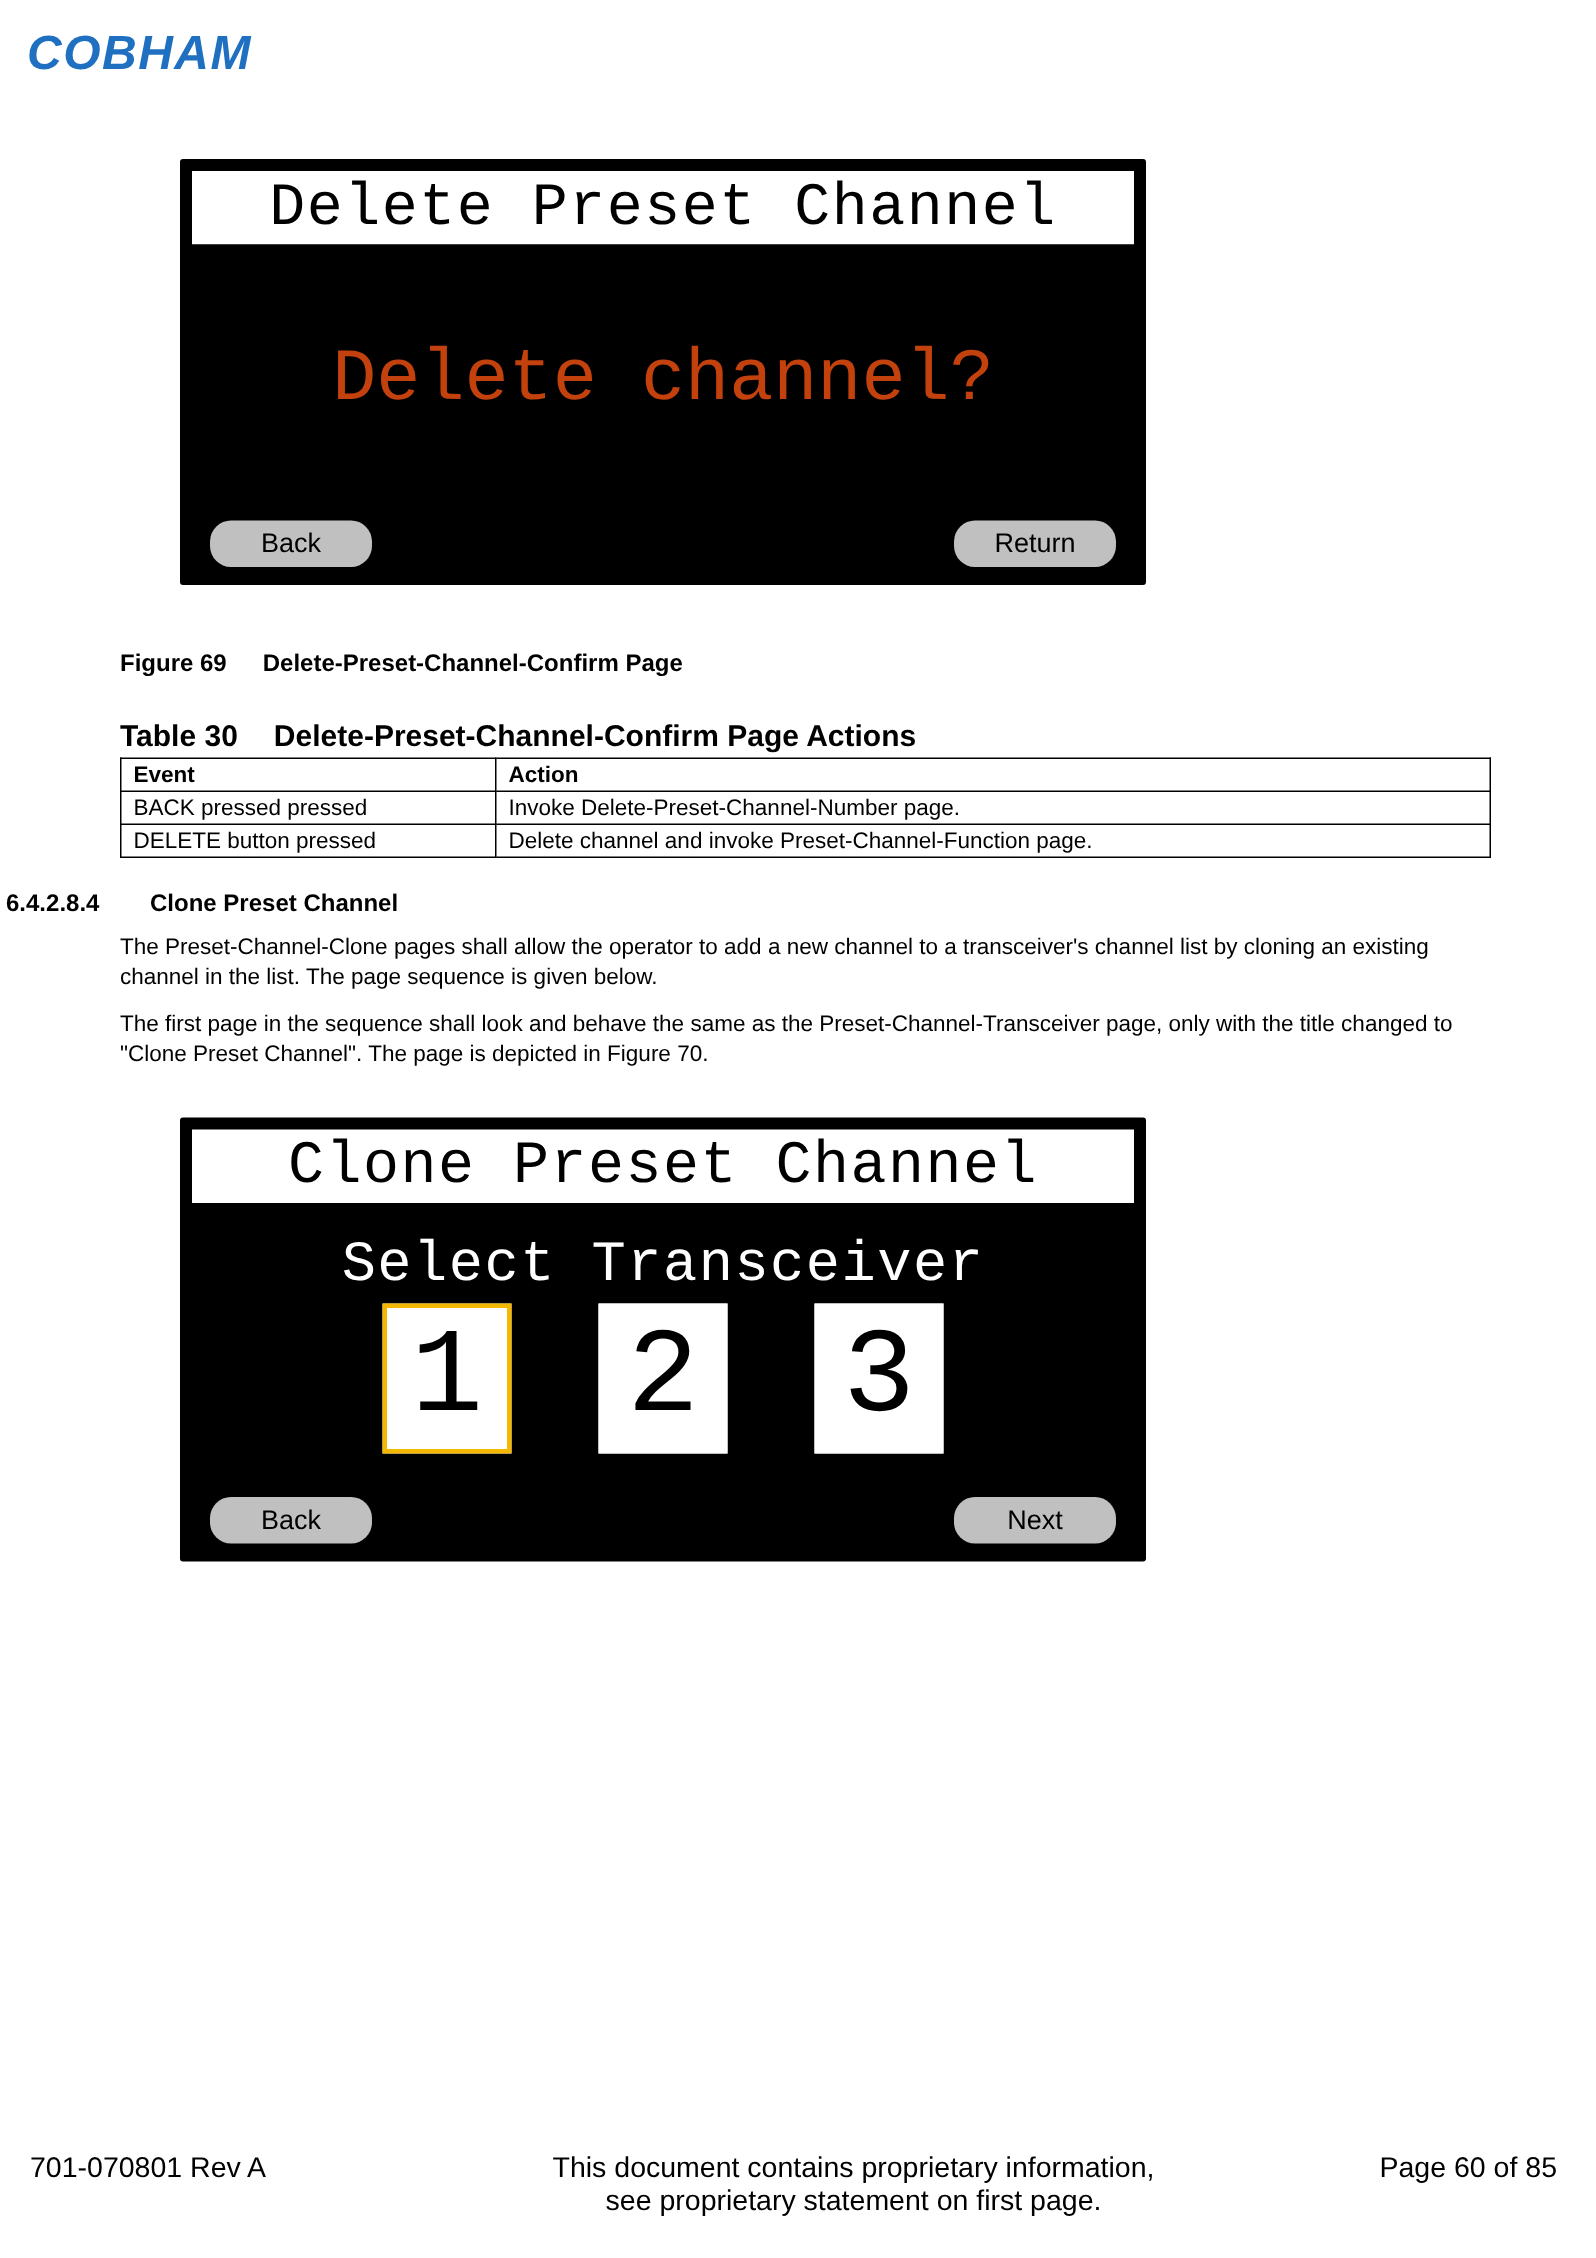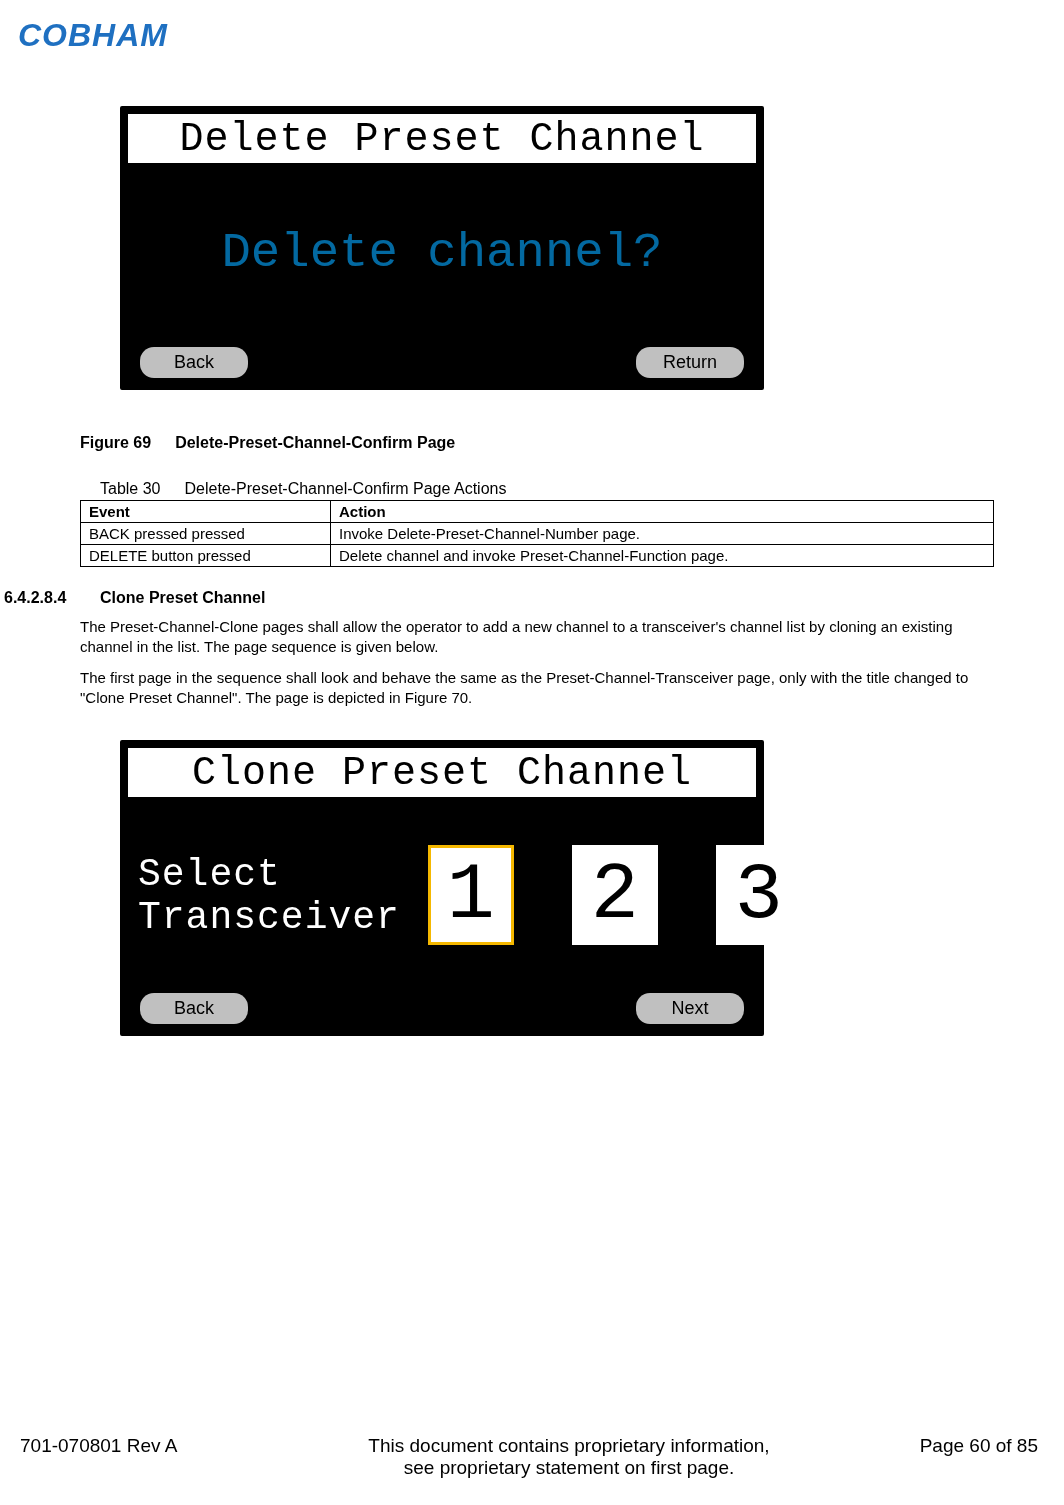--- a/index.html
+++ b/index.html
@@ -34,39 +34,39 @@
     background: #fff;
     color: #000;
     font-family: "Courier New", monospace;
     font-size: 40px;
     text-align: center;
     padding: 3px 0 1px 0;
     letter-spacing: 1px;
   }
   .screen-body {
     background: #000;
-    color: #0369a1;
+    color: #c2410c;
     min-height: 178px;
     display: flex;
     align-items: center;
     justify-content: center;
     font-family: "Courier New", monospace;
     font-size: 49px;
     padding: 30px 16px 28px 16px;
   }
   .screen-body-clone {
     background: #000;
     color: #fff;
     min-height: 190px;
     padding: 14px 10px 12px 10px;
     display: flex;
-    flex-direction: row;
+    flex-direction: column;
     align-items: center;
     justify-content: flex-start;
-    gap: 28px;
+    gap: 0;
   }
   .select-label {
     font-family: "Courier New", monospace;
     font-size: 38px;
     color: #fff;
     letter-spacing: 1px;
     margin-top: 6px;
   }
   .num-row {
     display: flex;
@@ -105,24 +105,23 @@
     text-align: center;
   }
   .figure-caption {
     font-weight: bold;
     font-size: 16px;
     margin-top: 44px;
     margin-bottom: 28px;
   }
   .figure-caption .fgap { display:inline-block; width: 24px; }
   .table-caption {
-    font-weight: normal;
-    font-size: 16px;
+    font-weight: bold;
+    font-size: 20px;
     margin-bottom: 2px;
-    margin-left: 20px;
   }
   .table-caption .fgap { display:inline-block; width: 24px; }
   table.actions {
     width: 100%;
     border-collapse: collapse;
     font-size: 15px;
   }
   table.actions th, table.actions td {
     border: 1px solid #000;
     padding: 2px 8px;

